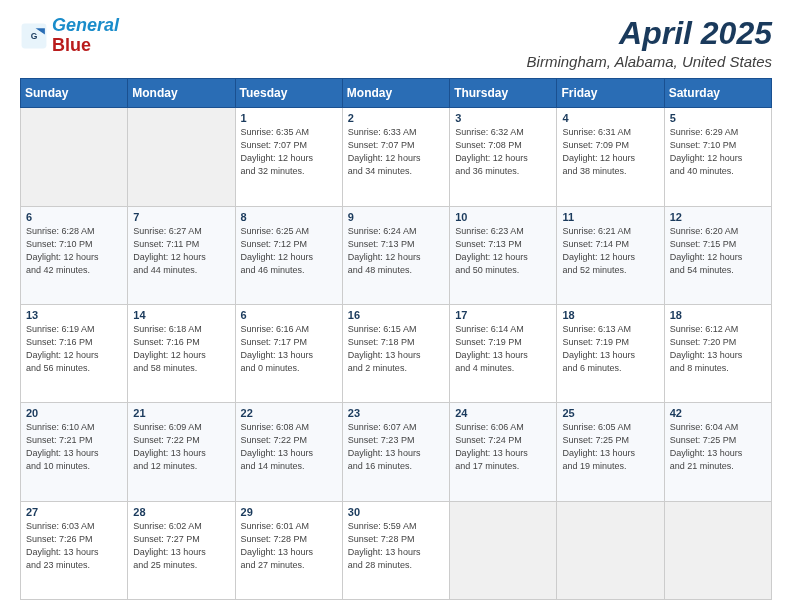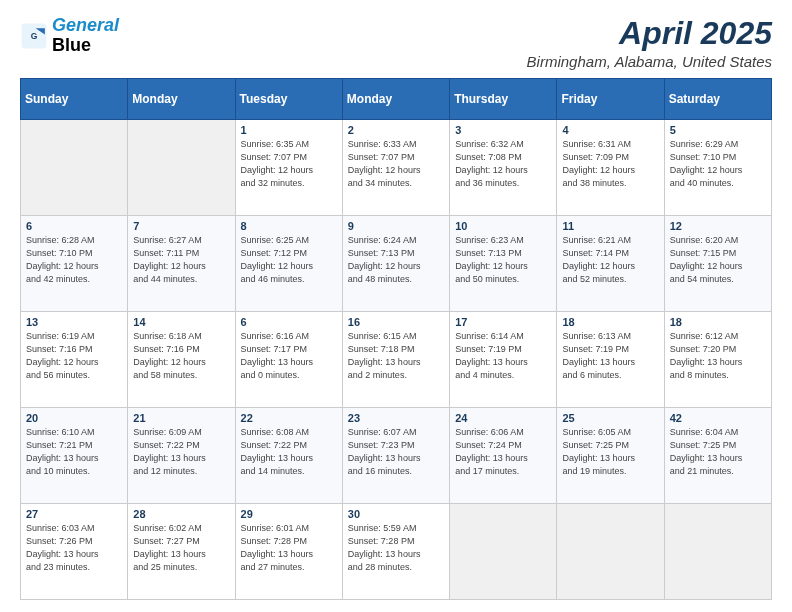--- a/index.html
+++ b/index.html
@@ -62,21 +62,21 @@
       border: 1px solid #ccc;
       border-collapse: collapse;
       width: 100%;
       table-layout: fixed;
     }
     .calendar thead tr th {
       background: #2a6db5;
       color: #fff;
       font-size: 12px;
       font-weight: bold;
-      padding: 13px 4px;
+      padding: 7px 4px;
       text-align: left;
       border: 1px solid #1a5090;
     }
     .calendar tbody tr td {
       border: 1px solid #ccc;
       vertical-align: top;
       padding: 4px 5px;
       font-size: 9.5px;
       color: #333;
       height: 88px;
@@ -107,21 +107,21 @@
 <div class="page">
   <div class="header">
     <div class="logo">
       <svg class="logo-icon" viewBox="0 0 36 36">
         <rect x="2" y="2" width="32" height="32" rx="4" fill="#e8f4fb"></rect>
         <text x="18" y="22" text-anchor="middle" font-size="11" font-weight="bold" fill="#1a3a5c">G</text>
         <path d="M20 8 L32 8 L32 16 Z" fill="#2a6db5"></path>
       </svg>
       <div class="logo-text">
         <div><span>General</span></div>
-        <div style="color:#000000;">Blue</div>
+        <div style="color:#b91c1c;">Blue</div>
       </div>
     </div>
     <div class="title-block">
       <div class="main-title">April 2025</div>
       <div class="subtitle">Birmingham, Alabama, United States</div>
     </div>
   </div>
 
   <table class="calendar">
     <thead>

